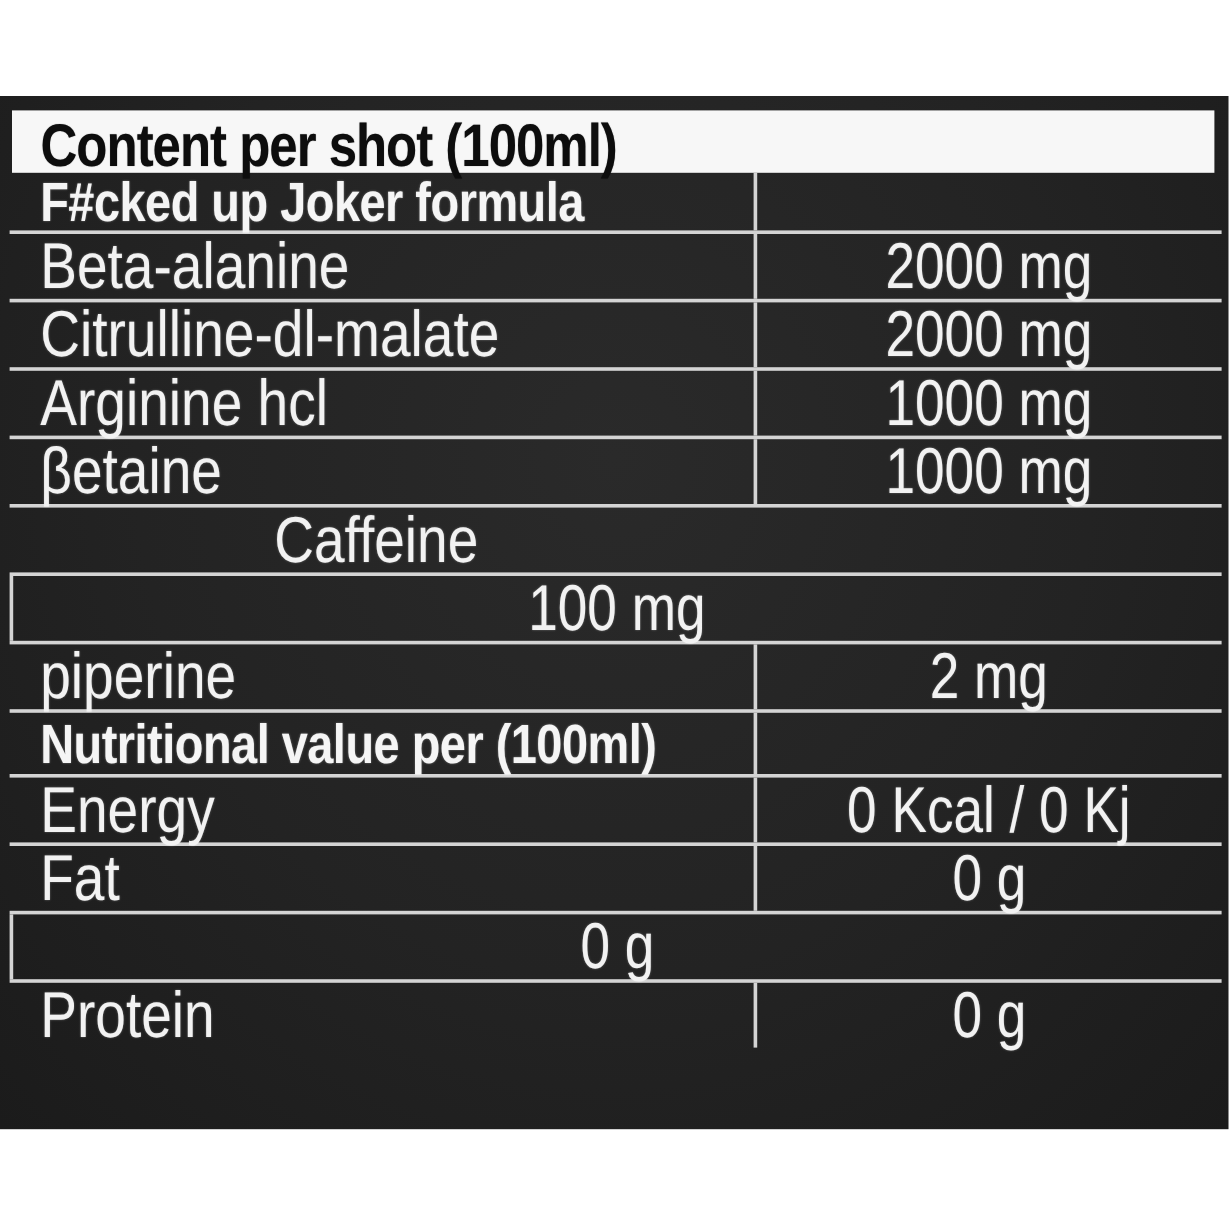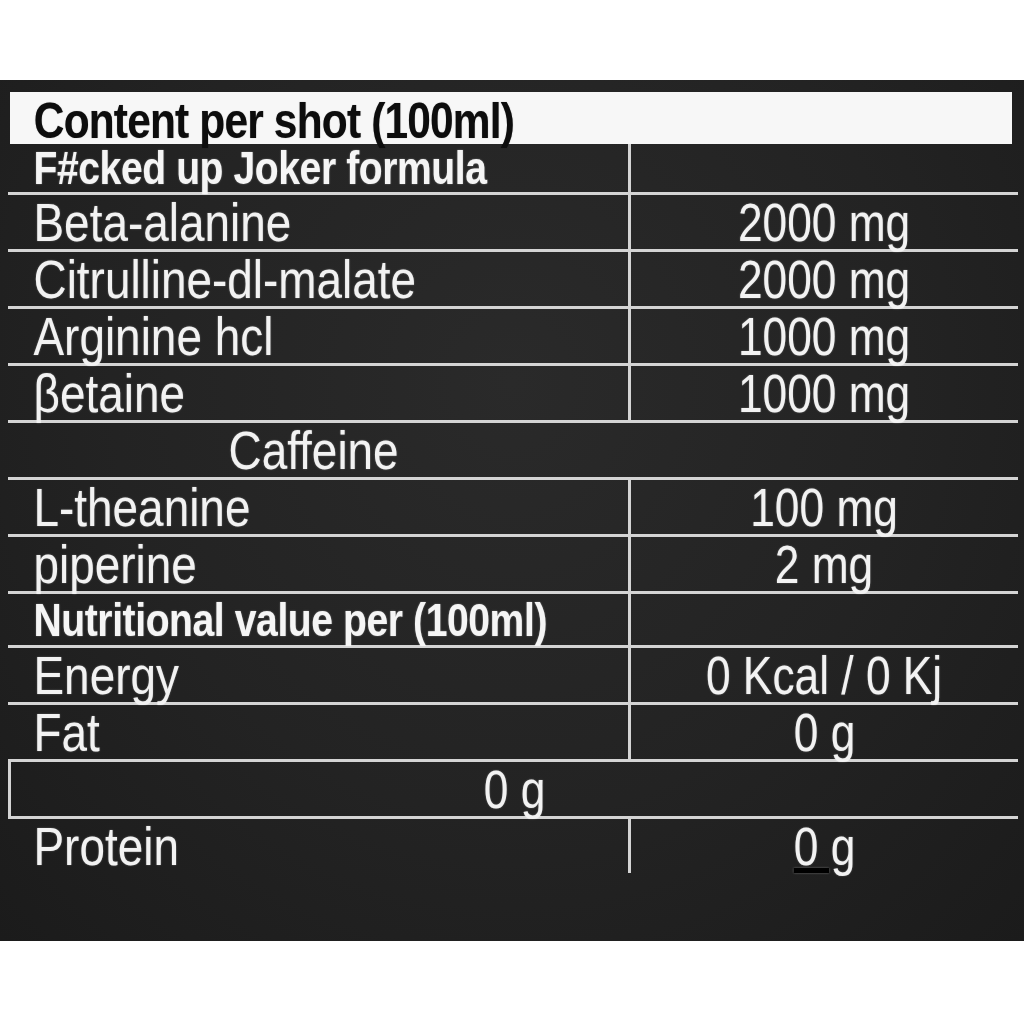--- a/index.html
+++ b/index.html
@@ -51,21 +51,20 @@
     width: 1010px;
   }
   .row {
     display: flex;
     align-items: center;
     border-bottom: 3px solid #d4d4d4;
     justify-content: center;
   }
   .row.last {
     border-bottom: none;
-    text-decoration: underline;
   }
   .row-header { height: 48px; }
   .row-item   { height: 54px; }
   .row-nutr-header { height: 51px; }
   .name-cell {
     width: 620px;
     flex: 0 0 620px;
     overflow: visible;
     white-space: nowrap;
   }
@@ -169,23 +168,20 @@
       </div>
 
 
       <div class="row row-item">
         <div class="name-cell">
           <span class="name-text">Caffeine</span>
         </div>
       </div>
 
       <div class="row row-item">
-        <div class="name-cell">
-          <span class="name-text">L-theanine</span>
-        </div>
         <div class="value-cell">
           <span class="value-text">100 mg</span>
         </div>
       </div>
 
       <div class="row row-item">
         <div class="name-cell">
           <span class="name-text">piperine</span>
         </div>
         <div class="value-cell">

